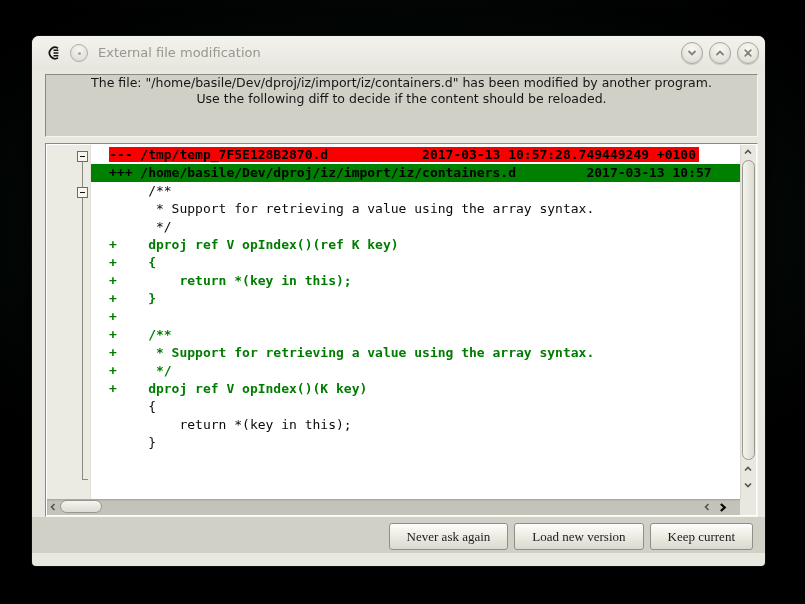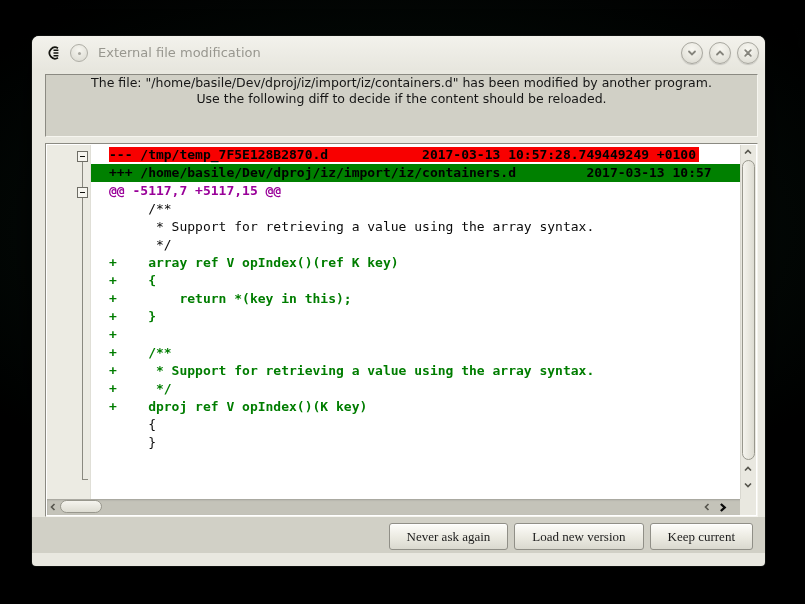--- a/index.html
+++ b/index.html
@@ -175,34 +175,34 @@
         <div class="fold-line"></div>
         <div class="fold-stub"></div>
         <div class="fold-box" style="top:6px"></div>
         <div class="fold-box" style="top:42px"></div>
       </div>
 
       <div class="code">
 
       <div class="code-row t-file_del"><span class="txt">--- /tmp/temp_7F5E128B2870.d            2017-03-13 10:57:28.749449249 +0100</span></div>
           <div class="code-row t-file_add"><span class="txt">+++ /home/basile/Dev/dproj/iz/import/iz/containers.d         2017-03-13 10:57</span></div>
-          <div class="code-row t-hunk"><span class="txt">@@ -5117,7 +5117,15 @@</span></div>
           <div class="code-row t-context"><span class="txt">     /**</span></div>
           <div class="code-row t-context"><span class="txt">      * Support for retrieving a value using the array syntax.</span></div>
           <div class="code-row t-context"><span class="txt">      */</span></div>
-          <div class="code-row t-add"><span class="txt">+    array ref V opIndex()(ref K key)</span></div>
+          <div class="code-row t-add"><span class="txt">+    dproj ref V opIndex()(ref K key)</span></div>
           <div class="code-row t-add"><span class="txt">+    {</span></div>
           <div class="code-row t-add"><span class="txt">+        return *(key in this);</span></div>
           <div class="code-row t-add"><span class="txt">+    }</span></div>
           <div class="code-row t-add"><span class="txt">+</span></div>
           <div class="code-row t-add"><span class="txt">+    /**</span></div>
           <div class="code-row t-add"><span class="txt">+     * Support for retrieving a value using the array syntax.</span></div>
           <div class="code-row t-add"><span class="txt">+     */</span></div>
           <div class="code-row t-add"><span class="txt">+    dproj ref V opIndex()(K key)</span></div>
           <div class="code-row t-context"><span class="txt">     {</span></div>
+          <div class="code-row t-context"><span class="txt">         return *(key in this);</span></div>
           <div class="code-row t-context"><span class="txt">     }</span></div>
         </div>
 
       <div class="vscroll">
         <div class="stepper" style="left:0;top:0">
           <svg width="10" height="10" viewBox="0 0 10 10">
               <path d="M2 6.5 L5 3.5 L8 6.5" fill="none" stroke="#55544C" stroke-width="1.6"></path>
             </svg>
         </div>
         <div class="vthumb"></div>

